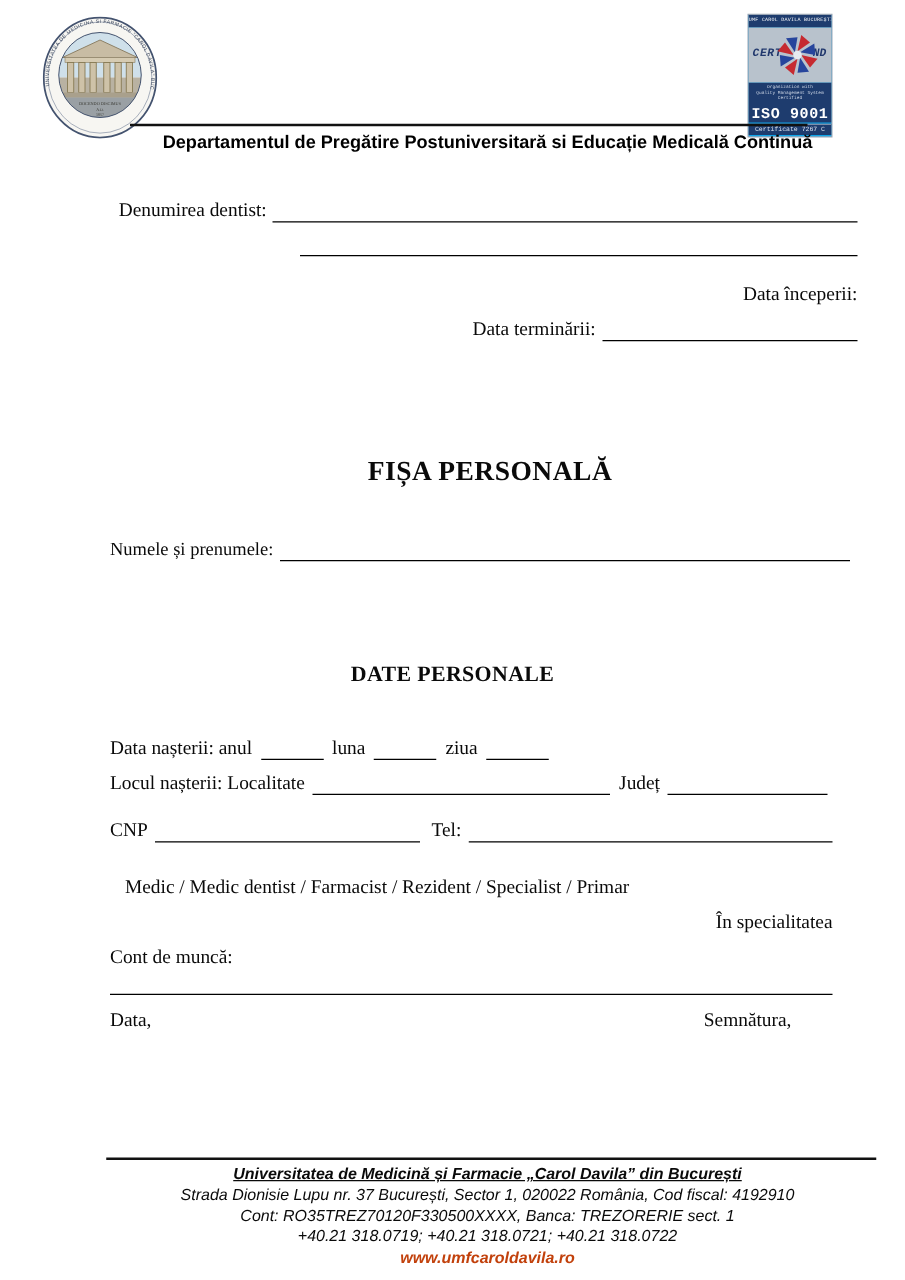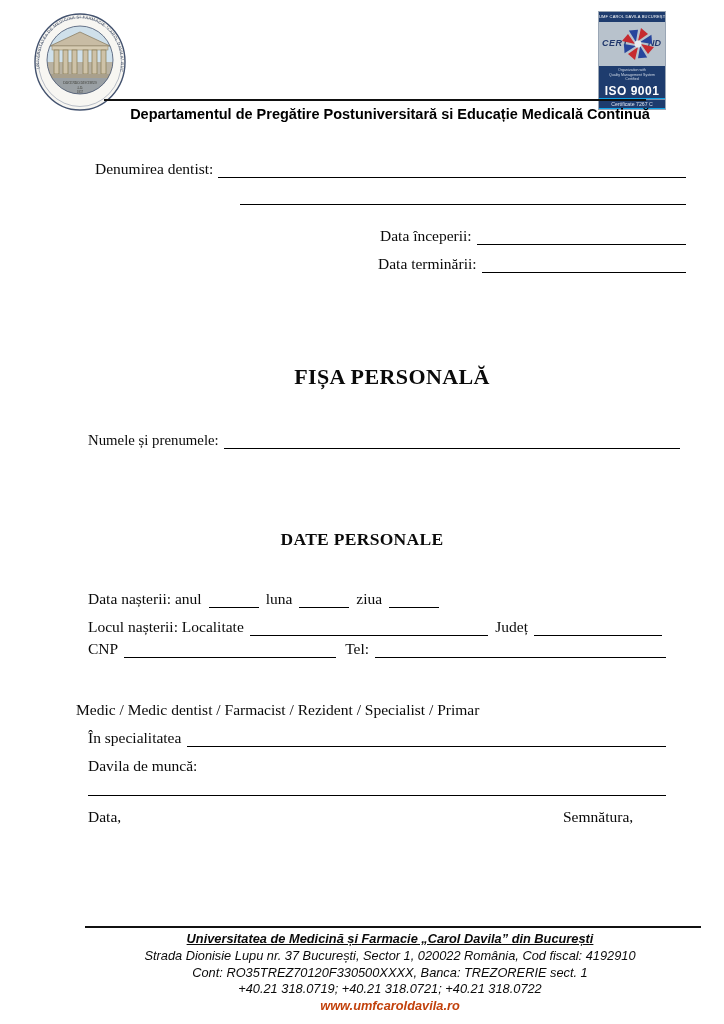--- a/index.html
+++ b/index.html
@@ -9,21 +9,21 @@
   }
   
   .seal{position:absolute;left:34px;top:13px;width:92px;height:98px;}
   .uni-title{
     position:absolute;left:140px;top:31px;width:500px;text-align:center;
     font-family:"Liberation Serif", serif;font-weight:bold;font-style:italic;
     font-size:17.5px;line-height:26px;color:#22356f;letter-spacing:.2px;
   }
   .iso-badge{
     position:absolute;left:599px;top:12px;width:66px;height:97px;
-    font-family:Liberation Sans, sans-serif;display:flex;flex-direction:column;
+    font-family:Liberation Mono, monospace;display:flex;flex-direction:column;
     background:#0ea5e9;box-shadow:0 0 0 1px #9aa6b5;
   }
   .iso-top{height:10px;background:#1e3c6e;color:#fff;font-size:4px;line-height:10px;text-align:center;
     white-space:nowrap;overflow:hidden;letter-spacing:.2px;}
   .iso-mid{height:44px;background:#b8c2cc;position:relative;}
   .cert-script{position:absolute;left:3px;top:16px;font-size:9px;font-style:italic;font-weight:bold;color:#21386d;letter-spacing:.5px;}
   .certnd{position:absolute;right:4px;top:16px;font-size:9px;font-style:italic;font-weight:bold;color:#21386d;}
   .pinwheel{position:absolute;left:21px;top:4px;}
   .iso-info{background:#1e3c6e;color:#cfd8e6;font-size:3.6px;line-height:4.6px;text-align:center;padding:2px 1px;}
   .iso-name{background:#1e3c6e;color:#ffffff;font-weight:bold;font-size:12px;line-height:14px;text-align:center;letter-spacing:.5px;}
@@ -138,21 +138,21 @@
 
   <div class="header-rule"></div>
   <div class="dept">Departamentul de Pregătire Postuniversitară si Educație Medicală Continuă</div>
 
   <div class="row" style="left:95px;top:160px;width:591px;">
     <span class="lbl">Denumirea dentist:</span>
     <span class="fill grow" style="margin-left:5px;"></span>
   </div>
   <div class="solo-line" style="left:240px;top:200px;width:446px;height:4px;"></div>
 
-  <div class="row" style="left:380px;top:227px;width:306px;">
+  <div class="row" style="left:380px;top:227px;width:306px;flex-direction:column;">
     <span class="lbl">Data începerii:</span>
     <span class="fill grow" style="margin-left:5px;"></span>
   </div>
   <div class="row" style="left:378px;top:255px;width:308px;">
     <span class="lbl">Data terminării:</span>
     <span class="fill grow" style="margin-left:5px;"></span>
   </div>
 
   <div class="center-head" style="top:364px;font-size:22px;letter-spacing:.4px;padding-left:30px;">FIȘA PERSONALĂ</div>
 
@@ -172,35 +172,35 @@
     <span class="fill" style="width:50px;margin:0 7px;"></span>
   </div>
 
   <div class="row" style="left:88px;top:618px;width:574px;">
     <span class="lbl">Locul nașterii: Localitate</span>
     <span class="fill grow" style="margin:0 7px 0 6px;"></span>
     <span class="lbl">Județ</span>
     <span class="fill" style="width:128px;margin-left:6px;"></span>
   </div>
 
-  <div class="row" style="left:88px;top:640px;width:578px;justify-content:space-between;">
+  <div class="row" style="left:88px;top:656px;width:578px;justify-content:space-between;">
     <span class="lbl">CNP</span>
     <span class="fill" style="width:212px;margin:0 9px 0 6px;"></span>
     <span class="lbl">Tel:</span>
     <span class="fill grow" style="margin-left:6px;"></span>
   </div>
 
-  <div class="plain" style="left:76px;top:701px;">Medic / Medic dentist / Farmacist / Rezident / Specialist / Primar</div>
-
-  <div class="row" style="left:88px;top:729px;width:578px;">
+  <div class="plain" style="left:100px;top:701px;">Medic / Medic dentist / Farmacist / Rezident / Specialist / Primar</div>
+
+  <div class="row" style="left:88px;top:729px;width:578px;flex-direction:column;">
     <span class="lbl">În specialitatea</span>
     <span class="fill grow" style="margin-left:6px;"></span>
   </div>
 
-  <div class="plain" style="left:88px;top:757px;">Davila de muncă:</div>
+  <div class="plain" style="left:88px;top:757px;">Cont de muncă:</div>
 
   <div class="solo-line" style="left:88px;top:780px;width:578px;height:15px;"></div>
 
   <div class="plain" style="left:88px;top:808px;">Data,</div>
   <div class="plain" style="left:563px;top:808px;">Semnătura,</div>
 
   <div class="footer-rule"></div>
   <div class="footer">
     <div class="bold">Universitatea de Medicină și Farmacie „Carol Davila” din București</div>
     <div>Strada Dionisie Lupu nr. 37 București, Sector 1, 020022 România, Cod fiscal: 4192910</div>

